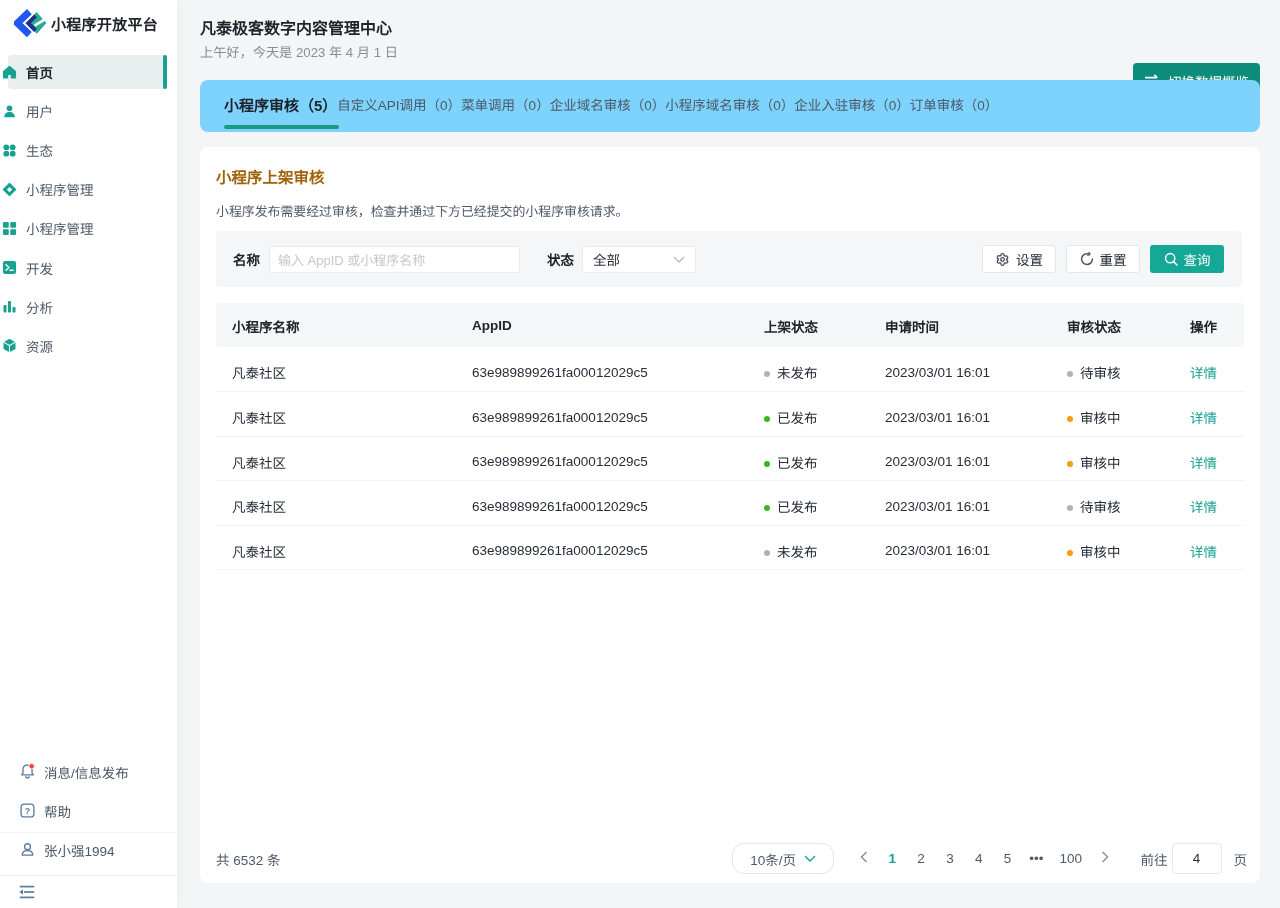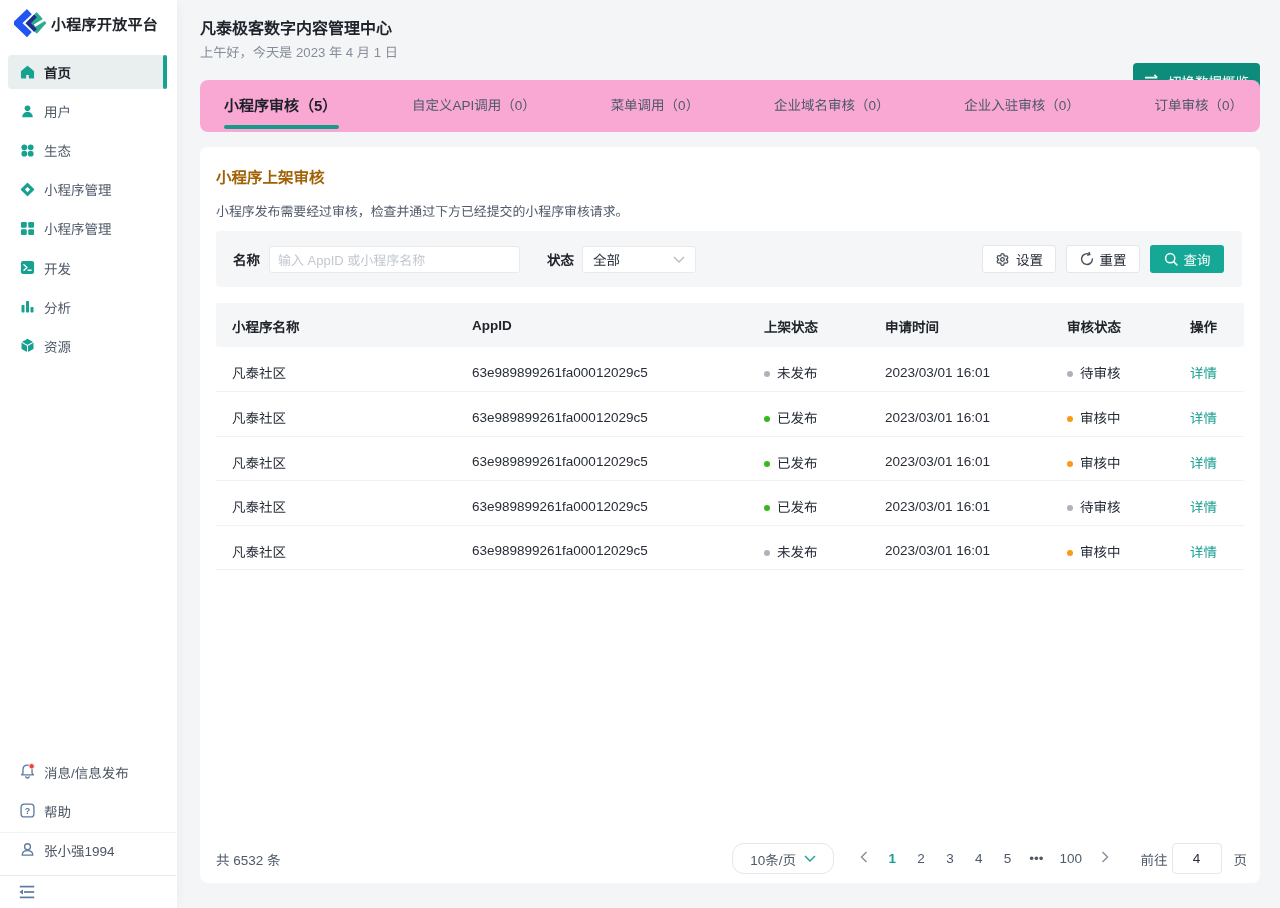--- a/index.html
+++ b/index.html
@@ -4,41 +4,41 @@
 <style>
 *{margin:0;padding:0;box-sizing:border-box;}
 html,body{width:1280px;height:908px;overflow:hidden;}
 body{font-family:"Liberation Sans",sans-serif;background:#f4f5f6;position:relative;color:#1d2129;}
 
 .side{position:absolute;left:0;top:0;width:178px;height:908px;background:#fff;border-right:1px solid #eef0f2;box-shadow:5px 0 8px -5px rgba(60,70,80,0.06);}
 .logo{position:absolute;left:14px;top:7px;display:flex;align-items:center;}
 .logo svg{display:block;}
 .logo span{font-size:15px;font-weight:bold;color:#20242b;margin-left:3px;letter-spacing:.3px;}
 .nav{position:absolute;left:0;top:52.5px;right:0;}
-.nitem{height:39.1px;display:flex;align-items:center;padding-left:20px;position:relative;font-size:13.5px;color:#4e5969;}
+.nitem{height:39.1px;display:flex;align-items:center;padding-left:2px;position:relative;font-size:13.5px;color:#4e5969;}
 .nitem svg{width:15px;height:15px;margin-right:9px;position:relative;z-index:2;}
 .nitem .t{position:relative;z-index:2;}
 .nitem.act{color:#1d2129;font-weight:bold;}
 .nitem.act::before{content:"";position:absolute;left:8px;right:10.5px;top:2.5px;bottom:2.5px;background:#e9efee;border-radius:4px;}
 .nitem.act::after{content:"";position:absolute;right:10.5px;top:2.5px;bottom:2.5px;width:4px;border-radius:3px;background:#16a190;}
 .bot{position:absolute;left:0;right:1px;bottom:0;background:#fff;}
 .bitem{height:39px;display:flex;align-items:center;padding-left:19px;font-size:13.5px;color:#4b5664;}
 .bitem.user{height:42px;padding-bottom:9px;}
 .bitem svg{width:17px;height:17px;margin-right:8px;}
 .bdiv{height:1px;background:#f2f3f5;margin-top:2px;}
 .bdiv2{height:1px;background:#e8eaee;}
 .fold{height:32px;display:flex;align-items:center;padding-left:19px;}
 
 .main{position:absolute;left:179px;top:0;right:0;bottom:0;}
 .htitle{position:absolute;left:21px;top:15px;font-size:16px;font-weight:bold;color:#1f232b;}
 .hsub{position:absolute;left:21px;top:42px;font-size:13.2px;color:#868d9a;}
 .switch{position:absolute;right:20px;top:19px;width:127px;height:35px;background:#0e8c7b;border-radius:4px;color:#fff;font-size:13.5px;display:flex;align-items:center;justify-content:center;margin-top:44px;}
 .switch svg{margin-right:7px;}
 
-.tabs{position:absolute;left:21px;right:20px;top:80px;height:52px;background:#f9a8d4;border-radius:8px;display:flex;justify-content:space-between;align-items:center;padding:0 17px 0 24px;}
+.tabs{position:absolute;left:21px;right:20px;top:80px;height:52px;background:#7dd3fc;border-radius:8px;display:flex;justify-content:flex-start;align-items:center;padding:0 17px 0 24px;}
 .tab{font-size:13.5px;color:#4e5969;position:relative;height:100%;display:flex;align-items:center;padding-bottom:4px;}
 .tab.on{font-size:15px;font-weight:bold;color:#1d2129;}
 .tab.on::after{content:"";position:absolute;left:0;width:115px;bottom:3px;height:4px;border-radius:3px;background:#189a8a;}
 
 .card{position:absolute;left:21px;right:20px;top:147px;height:736px;background:#fff;border-radius:8px;}
 .ctitle{position:absolute;left:16px;top:18px;font-size:15.5px;font-weight:bold;color:#a16207;}
 .cdesc{position:absolute;left:16px;top:54px;font-size:12.9px;color:#4e5969;}
 .filter{position:absolute;left:16px;right:18px;top:84px;height:56px;background:#f5f6f8;border-radius:4px;}
 .flabel{position:absolute;top:0;height:56px;display:flex;align-items:center;font-size:13.5px;font-weight:600;color:#20242b;}
 .finput{position:absolute;left:53px;top:14.5px;width:251px;height:27px;background:#fff;border:1px solid #e9eaec;border-radius:3px;display:flex;align-items:center;padding-left:8px;font-size:13px;color:#c3c8cf;}
@@ -175,20 +175,21 @@
   <div class="hsub">上午好，今天是 2023 年 4 月 1 日</div>
   <div class="switch"><svg width="17" height="13" viewBox="0 0 17 13">
         <path d="M1 3.6 H13.2 M13.2 3.6 L10.4 0.9" stroke="#fff" stroke-width="1.6" fill="none"></path>
         <path d="M16 9.4 H3.8 M3.8 9.4 L6.6 12.1" stroke="#fff" stroke-width="1.6" fill="none"></path>
       </svg>切换数据概览</div>
   <div class="tabs">
     <div class="tab on">小程序审核（5）</div>
     <div class="tab">自定义API调用（0）</div>
     <div class="tab">菜单调用（0）</div>
     <div class="tab">企业域名审核（0）</div>
+    <div class="tab">小程序域名审核（0）</div>
     <div class="tab">企业入驻审核（0）</div>
     <div class="tab">订单审核（0）</div>
   </div>
   <div class="card">
     <div class="ctitle">小程序上架审核</div>
     <div class="cdesc">小程序发布需要经过审核，检查并通过下方已经提交的小程序审核请求。</div>
     <div class="filter">
       <div class="flabel" style="left:17px;">名称</div>
       <div class="finput">输入 AppID 或小程序名称</div>
       <div class="flabel" style="left:331px;">状态</div>

